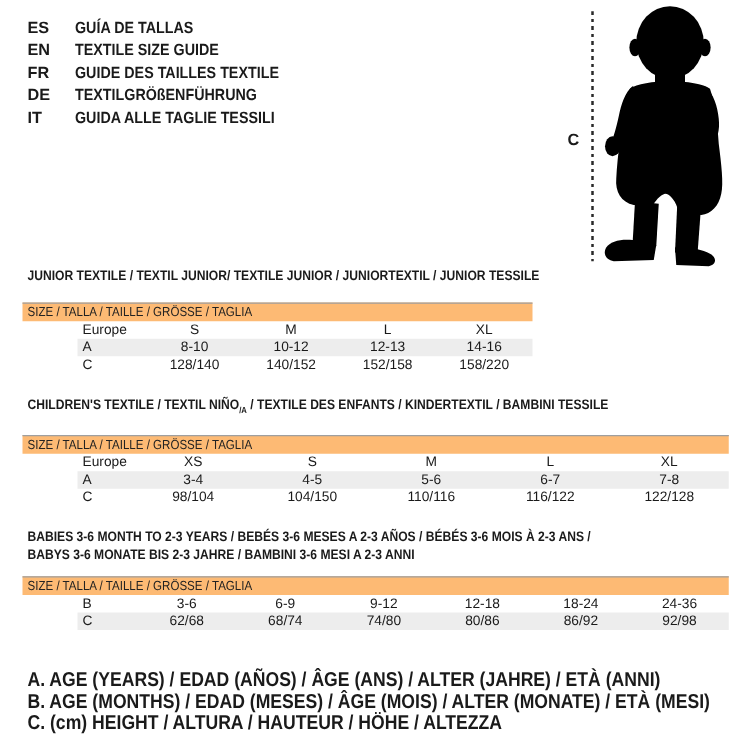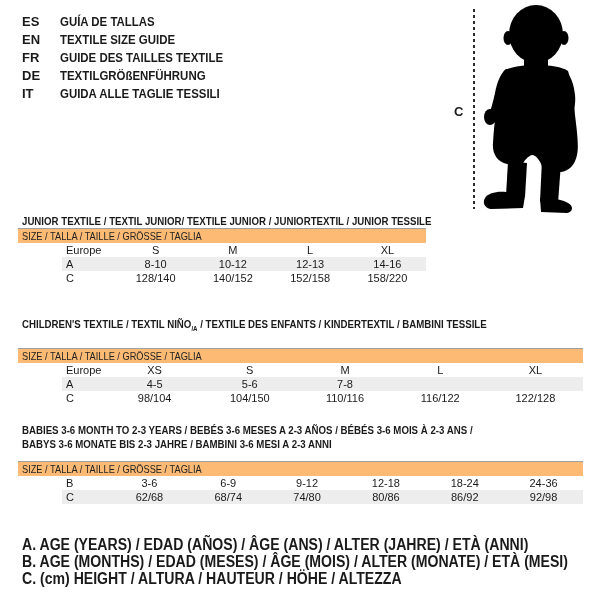--- a/index.html
+++ b/index.html
@@ -35,21 +35,21 @@
 
   
   .table-section { position: absolute; left: 18px; }
   .s1 { top: 214px; width: 408px; }
   .s2 { top: 317px; width: 565px; }
   .s3 { top: 423px; width: 565px; }
   .sec-title {
     margin: 0; padding-left: 4px;
     font-size: 11px; font-weight: 700; line-height: 14px;
   }
-  .s1 .sec-title { }
+  .s1 .sec-title { margin-bottom: 14px; }
   .s2 .sec-title { margin-bottom: 12px; }
   .s3 .sec-title { margin-bottom: 10px; }
   .sec-title .titleline { display: block; transform: scaleX(0.88); transform-origin: 0 50%; white-space: nowrap; }
   sub.tsub { font-size: 7px; }
 
   .size-bar {
     height: 14px; line-height: 14px;
     background: #fdba74;
     border-top: 1px solid #9f9f9f;
     padding-left: 4px;
@@ -157,22 +157,24 @@
       <div class="trow">
         <span class="label">Europe</span>
         <span class="cell">XS</span>
         <span class="cell">S</span>
         <span class="cell">M</span>
         <span class="cell">L</span>
         <span class="cell">XL</span>
       </div>
       <div class="trow stripe">
         <span class="label">A</span>
+        <span class="cell">3-4</span>
         <span class="cell">4-5</span>
         <span class="cell">5-6</span>
+        <span class="cell">6-7</span>
         <span class="cell">7-8</span>
       </div>
       <div class="trow">
         <span class="label">C</span>
         <span class="cell">98/104</span>
         <span class="cell">104/150</span>
         <span class="cell">110/116</span>
         <span class="cell">116/122</span>
         <span class="cell">122/128</span>
       </div>

